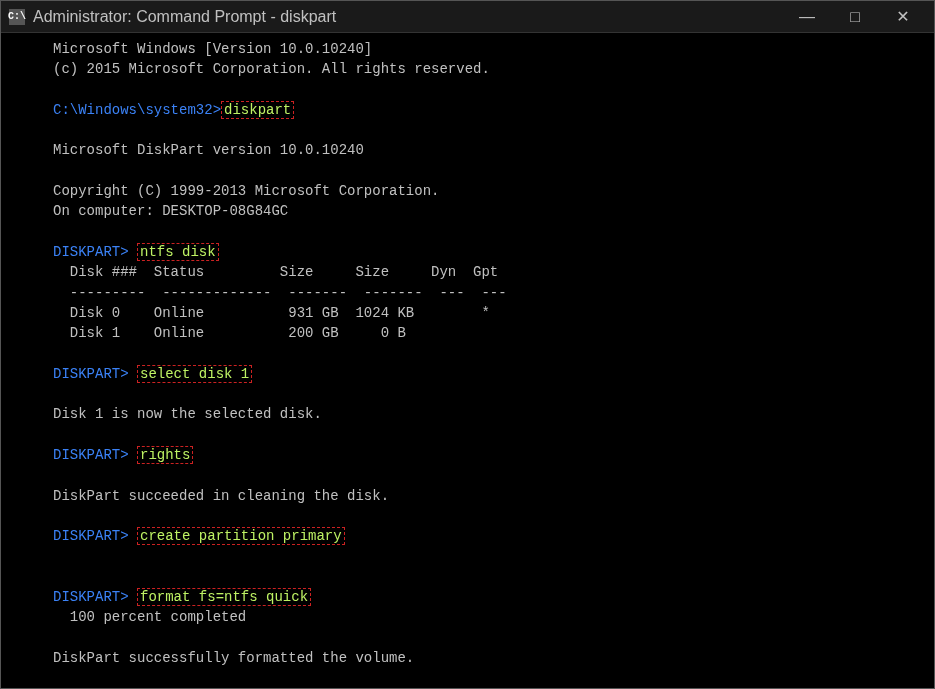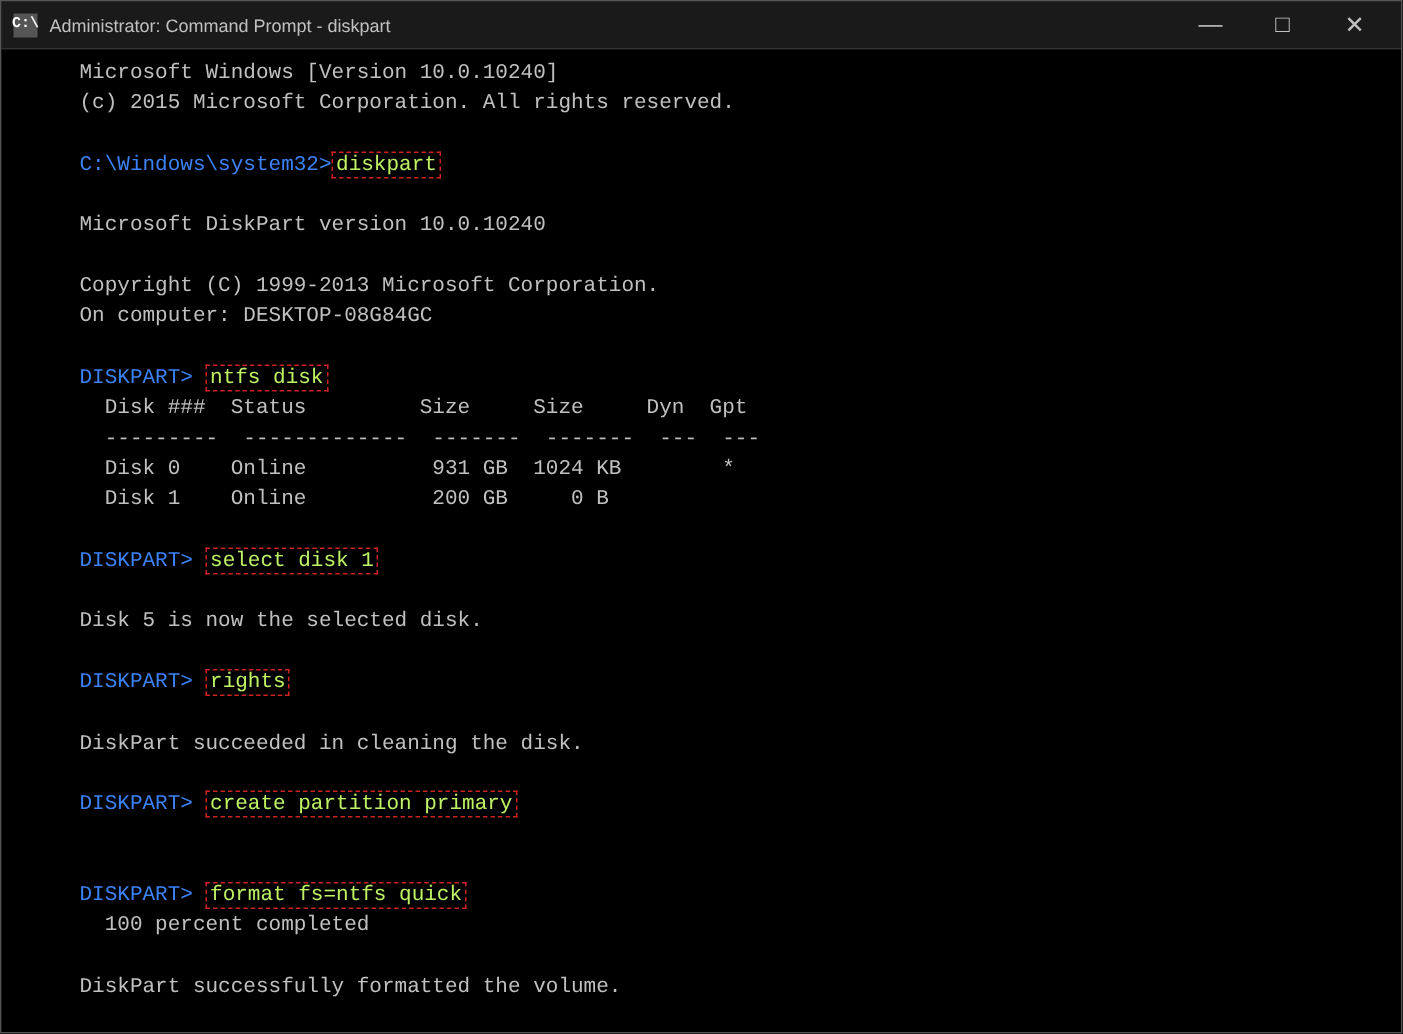--- a/index.html
+++ b/index.html
@@ -46,21 +46,21 @@
       justify-content: center;
       font-size: 10px;
       color: #fff;
       font-weight: bold;
     }
 
     .title-bar-text {
       flex: 1;
       color: #c0c0c0;
       font-family: 'Segoe UI', Arial, sans-serif;
-      font-size: 12px;
+      font-size: 16px;
     }
 
     .title-bar-buttons {
       display: flex;
       gap: 2px;
     }
 
     .tb-btn {
       width: 46px;
       height: 28px;
@@ -129,21 +129,21 @@
       <div class="console-line">On computer: DESKTOP-08G84GC</div>
       <div class="console-line" style="line-height: 1.45;">&nbsp;</div>
       <div class="console-line"><span class="prompt">DISKPART&gt; </span><span class="cmd-highlight">ntfs disk</span></div>
       <div class="console-line">  Disk ###  Status         Size     Size     Dyn  Gpt</div>
       <div class="console-line">  ---------  -------------  -------  -------  ---  ---</div>
       <div class="console-line">  Disk 0    Online          931 GB  1024 KB        *</div>
       <div class="console-line">  Disk 1    Online          200 GB     0 B</div>
       <div class="console-line" style="line-height: 1.45;">&nbsp;</div>
       <div class="console-line"><span class="prompt">DISKPART&gt; </span><span class="cmd-highlight">select disk 1</span></div>
       <div class="console-line" style="line-height: 1.45;">&nbsp;</div>
-      <div class="console-line">Disk 5 is now the selected disk.</div>
+      <div class="console-line">Disk 1 is now the selected disk.</div>
       <div class="console-line" style="line-height: 1.45;">&nbsp;</div>
       <div class="console-line"><span class="prompt">DISKPART&gt; </span><span class="cmd-highlight">rights</span></div>
       <div class="console-line" style="line-height: 1.45;">&nbsp;</div>
       <div class="console-line">DiskPart succeeded in cleaning the disk.</div>
       <div class="console-line" style="line-height: 1.45;">&nbsp;</div>
       <div class="console-line"><span class="prompt">DISKPART&gt; </span><span class="cmd-highlight">create partition primary</span></div>
       <div class="console-line" style="line-height: 1.45;">&nbsp;</div>
       <div class="console-line" style="line-height: 1.45;">&nbsp;</div>
       <div class="console-line"><span class="prompt">DISKPART&gt; </span><span class="cmd-highlight">format fs=ntfs quick</span></div>
       <div class="console-line">  100 percent completed</div>

